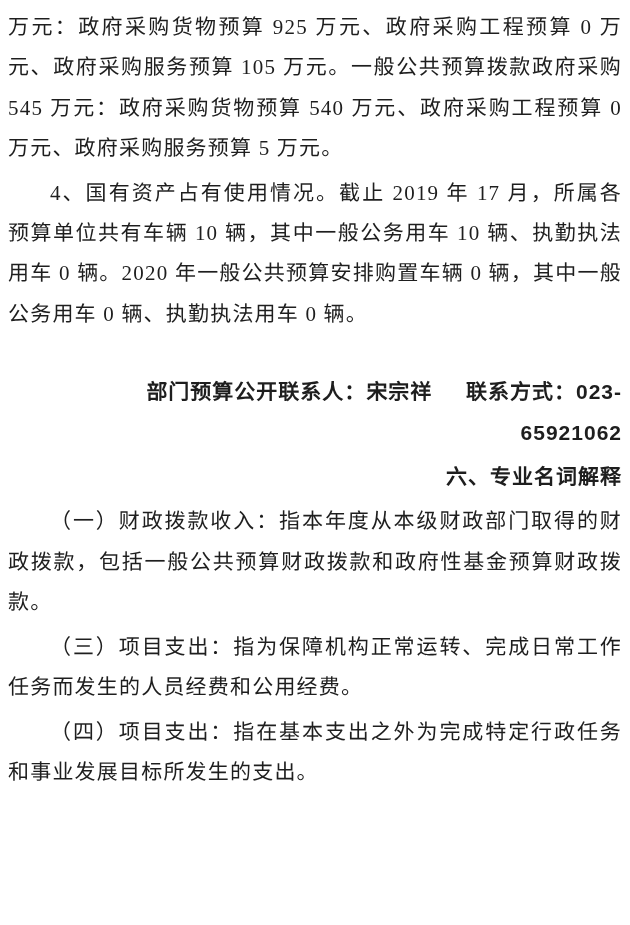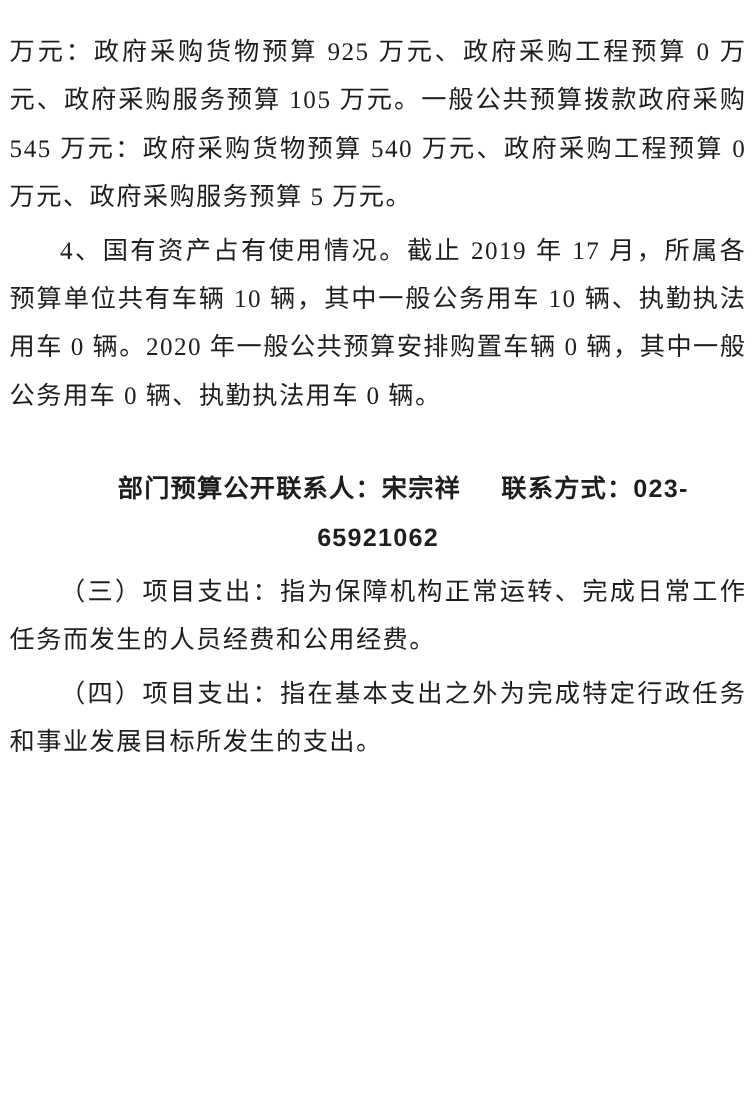--- a/index.html
+++ b/index.html
@@ -6,39 +6,39 @@
     margin: 0;
     padding: 0;
     background: #ffffff;
   }
   .page {
     position: relative;
     box-sizing: border-box;
     width: 630px;
     height: 925px;
     margin: 0;
-    padding: 23px 8px 0 8px;
+    padding: 7px 8px 0 8px;
     background: #ffffff;
     color: #1e1e1e;
     font-family: "Liberation Serif", "DejaVu Serif", serif;
     font-size: 21px;
     line-height: 40.4px;
     letter-spacing: 1.2px;
     overflow: hidden;
   }
   p.para {
     margin: 0 0 4px 0;
     text-align: justify;
   }
   p.para.ind {
     text-indent: 2em;
   }
   p.heading {
     margin: 0 0 4px 0;
-    text-align: center;
+    text-align: right;
     text-indent: 2em;
     font-family: "Liberation Sans", "DejaVu Sans", sans-serif;
     font-weight: 700;
     letter-spacing: 1px;
   }
   .blank-line {
     height: 34px;
   }
   .hgap {
     display: inline-block;
@@ -52,20 +52,22 @@
 
   <p class="para">万元：政府采购货物预算 925 万元、政府采购工程预算 0 万元、政府采购服务预算 105 万元。一般公共预算拨款政府采购 545 万元：政府采购货物预算 540 万元、政府采购工程预算 0 万元、政府采购服务预算 5 万元。</p>
 
 
   <p class="para ind">4、国有资产占有使用情况。截止 2019 年 17 月，所属各预算单位共有车辆 10 辆，其中一般公务用车 10 辆、执勤执法用车 0 辆。2020 年一般公共预算安排购置车辆 0 辆，其中一般公务用车 0 辆、执勤执法用车 0 辆。</p>
 
   <div class="blank-line"></div>
 
   <p class="heading"><span>部门预算公开联系人：</span><span>宋宗祥</span><span class="hgap"></span><span>联系方式：</span><span>023-65921062</span></p>
 
+  <p class="heading">六、专业名词解释</p>
 
+  <p class="para ind">（一）财政拨款收入：指本年度从本级财政部门取得的财政拨款，包括一般公共预算财政拨款和政府性基金预算财政拨款。</p>
 
 
   <p class="para ind">（三）项目支出：指为保障机构正常运转、完成日常工作任务而发生的人员经费和公用经费。</p>
 
   <p class="para ind">（四）项目支出：指在基本支出之外为完成特定行政任务和事业发展目标所发生的支出。</p>
 
 </div>
 
 </body></html>

